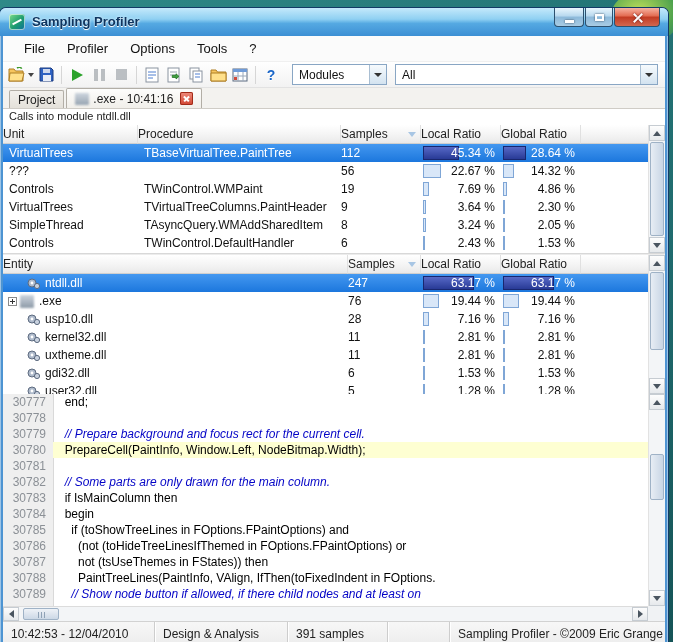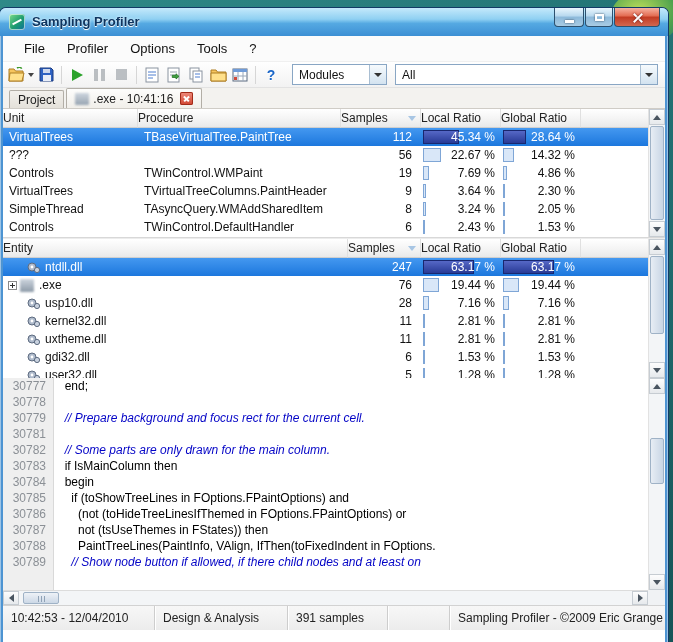--- a/index.html
+++ b/index.html
@@ -64,21 +64,21 @@
   .grid .content{position:absolute;left:0;top:0;right:17px;bottom:0;overflow:hidden}
   .ghead{display:flex;height:19px}
   .hc{position:relative;height:19px;line-height:18px;font-size:12px;color:#222;text-align:left;
       background:linear-gradient(#ffffff,#f3f3f3 60%,#e9e9e9);border-right:1px solid #e0e0e0;border-bottom:1px solid #cfcfcf;flex:none}
   .hc.fill{flex:1;border-right:none}
   .sort{position:absolute;right:4px;top:7px;width:0;height:0;border-left:4px solid transparent;border-right:4px solid transparent;border-top:5px solid #a8c6e4}
   .trow{display:flex;height:18px;font-size:12px;color:#111;position:relative}
   .trow.sel{background:linear-gradient(#4498f0,#1c77dd);color:#fff}
   .cell{flex:none;line-height:18px;white-space:nowrap;overflow:hidden}
   .cl6{padding-left:6px}
-  .num{text-align:right;padding-right:9px}
+  .num{padding-right:9px}
   .ratio{position:relative}
   .bar{position:absolute;left:2px;top:2px;bottom:2px;background:#d9e7f8;border:1px solid #7fa6d6}
   .sel .bar{background:linear-gradient(#5668c6,#283a96);border-color:#18276f}
   .ratio .rt{position:absolute;right:6px;top:0;line-height:18px}
   .w-unit{width:135px}.w-proc{width:203px}.w-samp{width:80px}.w-ratio{width:80px}.w-ent{width:345px}.w-samp2{width:73px}
   .fillc{flex:1}
   .splitter{height:2px;background:#ececec;border-top:1px solid #d8d8d8}
   
   .treecell{display:flex;align-items:center}
   .exp{width:9px;height:9px;background:#fff;border:1px solid #8a8a8a;margin-left:5px;position:relative;flex:none}
@@ -253,20 +253,21 @@
         <div class="tab active">
           <i class="tab-img"></i>
           <span>.exe - 10:41:16</span>
           <span class="tab-close">
               <i></i>
               <i></i>
             </span>
         </div>
       </div>
 
+      <div class="caption">Calls into module ntdll.dll</div>
 
       <div class="grid" style="height:128px">
         <div class="content">
           <div class="ghead">
             <div class="hc w-unit">Unit</div>
             <div class="hc w-proc">Procedure</div>
             <div class="hc w-samp"><span>Samples</span><i class="sort"></i></div>
             <div class="hc w-ratio">Local Ratio</div>
             <div class="hc w-ratio">Global Ratio</div>
             <div class="hc fill"></div>
@@ -545,20 +546,24 @@
               <span class="ctext">  end;</span>
             </div>
           <div class="cline">
               <span class="lno">30778</span>
               <span class="ctext"></span>
             </div>
           <div class="cline cm">
               <span class="lno">30779</span>
               <span class="ctext">  // Prepare background and focus rect for the current cell.</span>
             </div>
+          <div class="cline hl">
+              <span class="lno">30780</span>
+              <span class="ctext">  PrepareCell(PaintInfo, Window.Left, NodeBitmap.Width);</span>
+            </div>
           <div class="cline">
               <span class="lno">30781</span>
               <span class="ctext"></span>
             </div>
           <div class="cline cm">
               <span class="lno">30782</span>
               <span class="ctext">  // Some parts are only drawn for the main column.</span>
             </div>
           <div class="cline">
               <span class="lno">30783</span>

